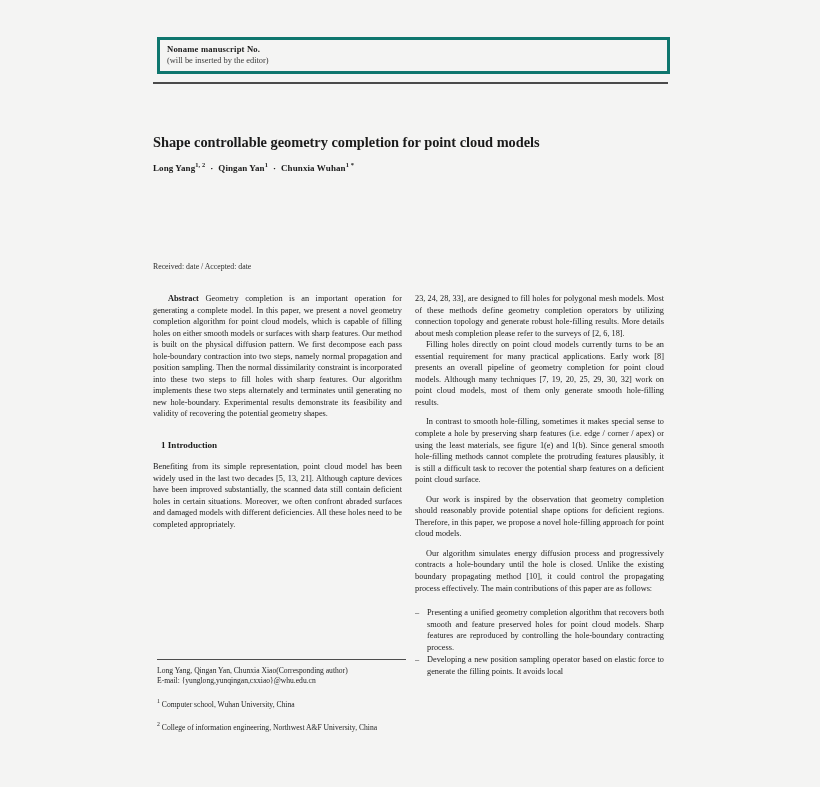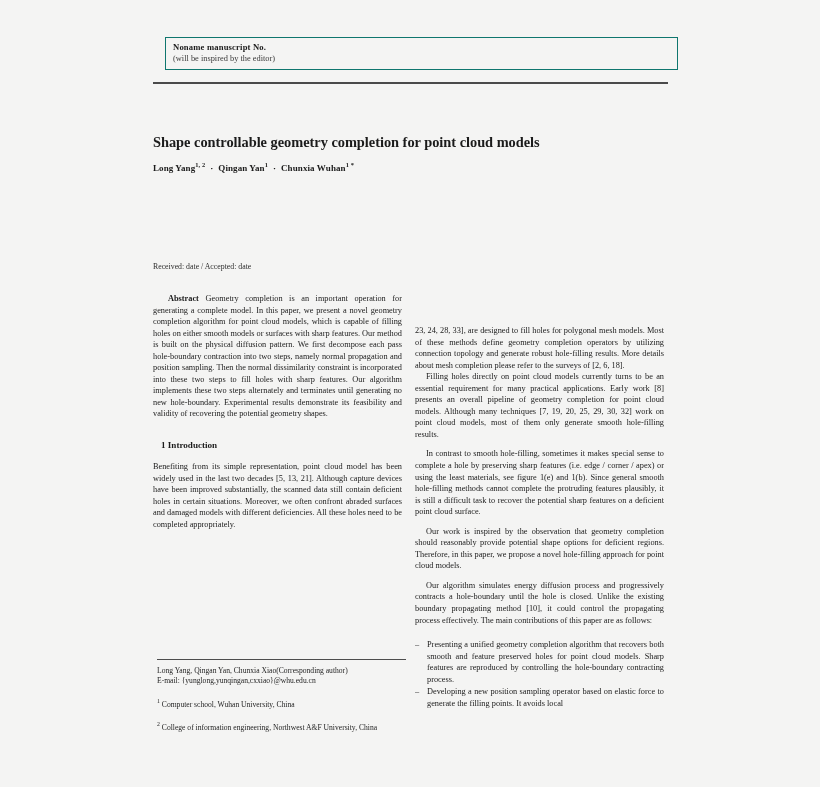--- a/index.html
+++ b/index.html
@@ -20,25 +20,25 @@
     position: absolute;
     left: 153px;
     top: 0;
     width: 515px;
     height: 787px;
   }
 
   
   .noname-box {
     position: absolute;
-    left: 12px;
+    left: 4px;
     top: 37px;
     width: 513px;
     box-sizing: border-box;
-    border: 1px solid #0f766e;
+    border: 3px solid #0f766e;
     padding: 4px 7px 5px 7px;
     background: #f4f4f3;
   }
   .noname-title {
     font-weight: bold;
     font-size: 8.6px;
     line-height: 11px;
     letter-spacing: 0.02em;
   }
   .noname-sub {
@@ -97,21 +97,21 @@
   .col {
     position: absolute;
     top: 293px;
     width: 249px;
     font-size: 8.3px;
     line-height: 11.55px;
     text-align: justify;
     text-justify: inter-word;
   }
   .col-left  { left: 0px; }
-  .col-right { left: 262px; margin-top: 32px; }
+  .col-right { left: 262px; }
 
   .col p {
     margin: 0;
     text-indent: 0;
   }
   .col p.indent { text-indent: 11px; }
   .col p.gap { margin-top: 8px; }
 
   .lead { font-weight: bold; margin-left: 15px; }
 
@@ -172,21 +172,21 @@
     top: 0;
   }
 </style>
 </head>
 <body>
 
 <div class="page">
 
   <div class="noname-box">
     <div class="noname-title">Noname manuscript No.</div>
-    <div class="noname-sub">(will be inspired by the editor)</div>
+    <div class="noname-sub">(will be inserted by the editor)</div>
   </div>
 
   <div class="header-rule"></div>
 
   <h1 class="paper-title">Shape controllable geometry completion for point cloud models</h1>
 
   <div class="authors">
     <span><span>Long Yang</span><sup>1, 2</sup></span><span class="sep-dot">·</span><span><span>Qingan Yan</span><sup>1</sup></span><span class="sep-dot">·</span><span><span>Chunxia Wuhan</span><sup>1 *</sup></span>
   </div>
 

